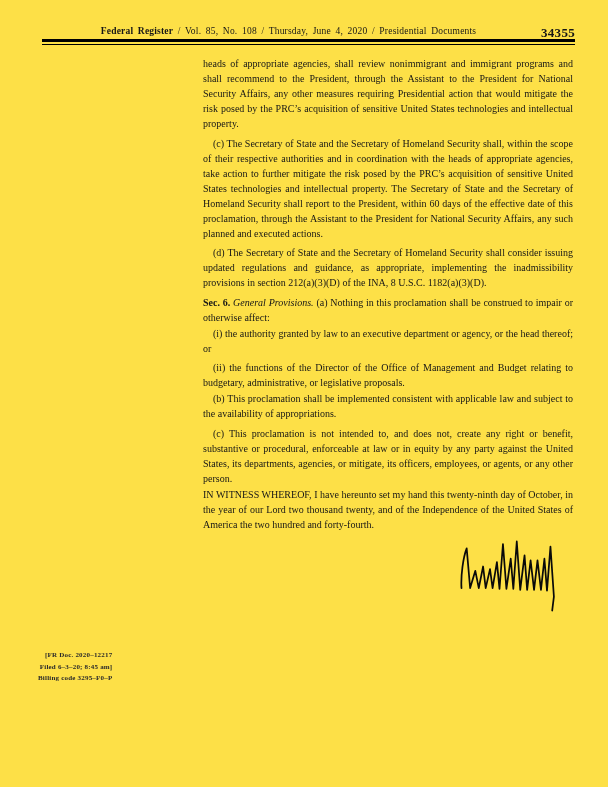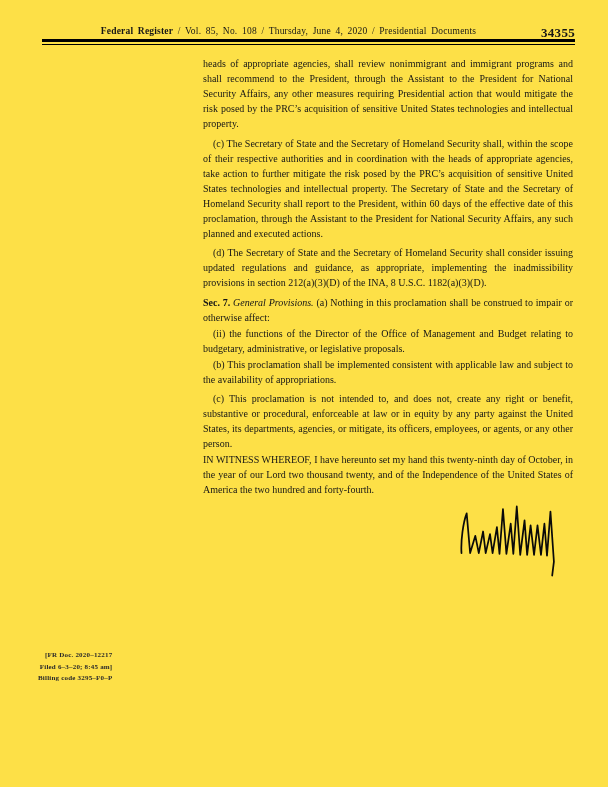--- a/index.html
+++ b/index.html
@@ -96,21 +96,22 @@
       <span class="page-number">34355</span>
     </div>
     <div class="rule-thick"></div>
     <div class="rule-thin"></div>
   </div>
 
   <div class="body-col">
     <p class="para">heads of appropriate agencies, shall review nonimmigrant and immigrant programs and shall recommend to the President, through the Assistant to the President for National Security Affairs, any other measures requiring Presidential action that would mitigate the risk posed by the PRC’s acquisition of sensitive United States technologies and intellectual property.</p>
     <p class="para indent">(c) The Secretary of State and the Secretary of Homeland Security shall, within the scope of their respective authorities and in coordination with the heads of appropriate agencies, take action to further mitigate the risk posed by the PRC’s acquisition of sensitive United States technologies and intellectual property. The Secretary of State and the Secretary of Homeland Security shall report to the President, within 60 days of the effective date of this proclamation, through the Assistant to the President for National Security Affairs, any such planned and executed actions.</p>
     <p class="para indent">(d) The Secretary of State and the Secretary of Homeland Security shall consider issuing updated regulations and guidance, as appropriate, implementing the inadmissibility provisions in section 212(a)(3)(D) of the INA, 8 U.S.C. 1182(a)(3)(D).</p>
-    <p class="para tight"><b>Sec. 7.</b> <i>General Provisions.</i> <span>(a) Nothing in this proclamation shall be construed to impair or otherwise affect:</span></p>
+    <p class="para tight"><b>Sec. 6.</b> <i>General Provisions.</i> <span>(a) Nothing in this proclamation shall be construed to impair or otherwise affect:</span></p>
+    <p class="para indent">(i) the authority granted by law to an executive department or agency, or the head thereof; or</p>
     <p class="para indent tight">(ii) the functions of the Director of the Office of Management and Budget relating to budgetary, administrative, or legislative proposals.</p>
     <p class="para indent">(b) This proclamation shall be implemented consistent with applicable law and subject to the availability of appropriations.</p>
     <p class="para indent tight">(c) This proclamation is not intended to, and does not, create any right or benefit, substantive or procedural, enforceable at law or in equity by any party against the United States, its departments, agencies, or mitigate, its officers, employees, or agents, or any other person.</p>
     <p class="para">IN WITNESS WHEREOF, I have hereunto set my hand this twenty-ninth day of October, in the year of our Lord two thousand twenty, and of the Independence of the United States of America the two hundred and forty-fourth.</p>
 
     <div class="signature-row">
       <span>
         <svg width="104" height="76" viewBox="0 0 120 88" fill="none" stroke="#0a0a0a" stroke-width="2" stroke-linejoin="round" stroke-linecap="round">
           <path d="M5,58 C4,44 7,22 11,12 L15,58 L21,38 L25,58 L30,33 L33,58
                    L38,36 L41,58 L46,28 L49,59 L53,7 L57,59 L62,24 L65,59

